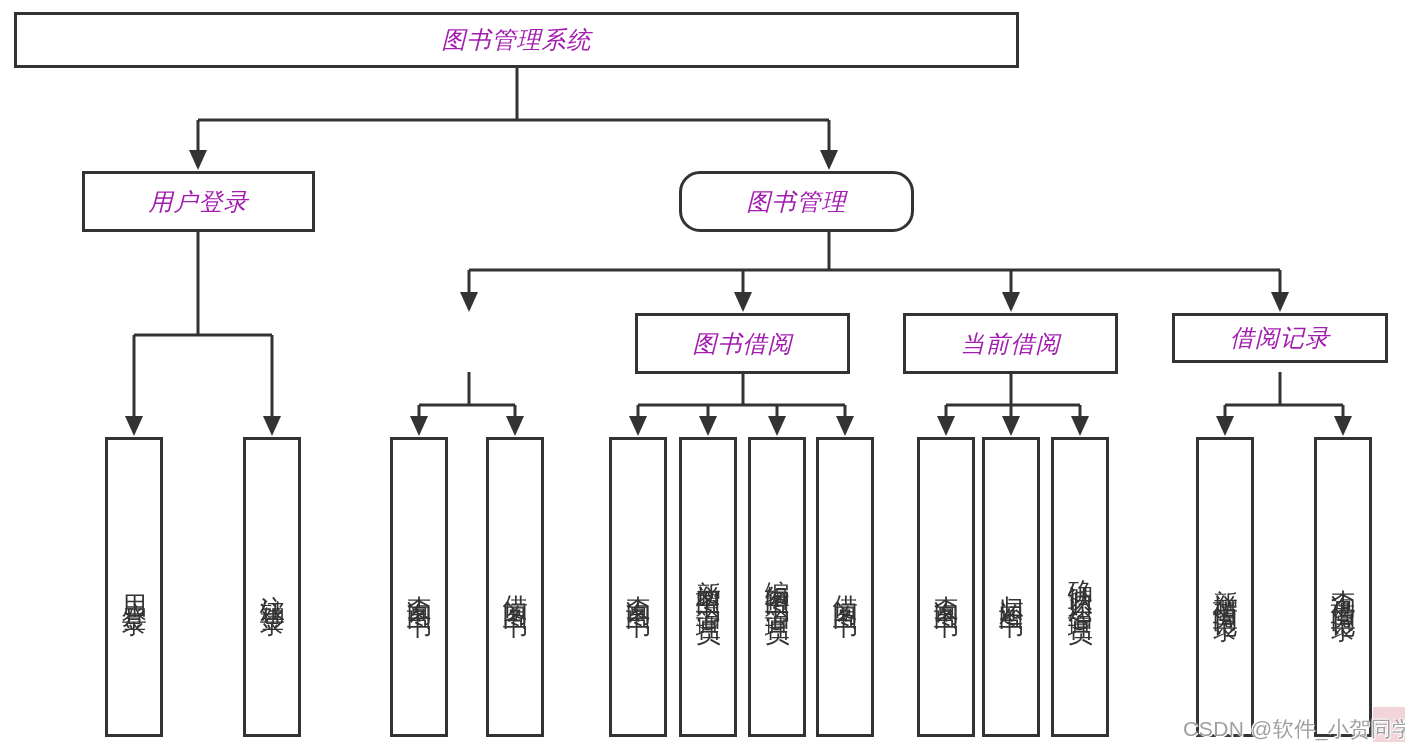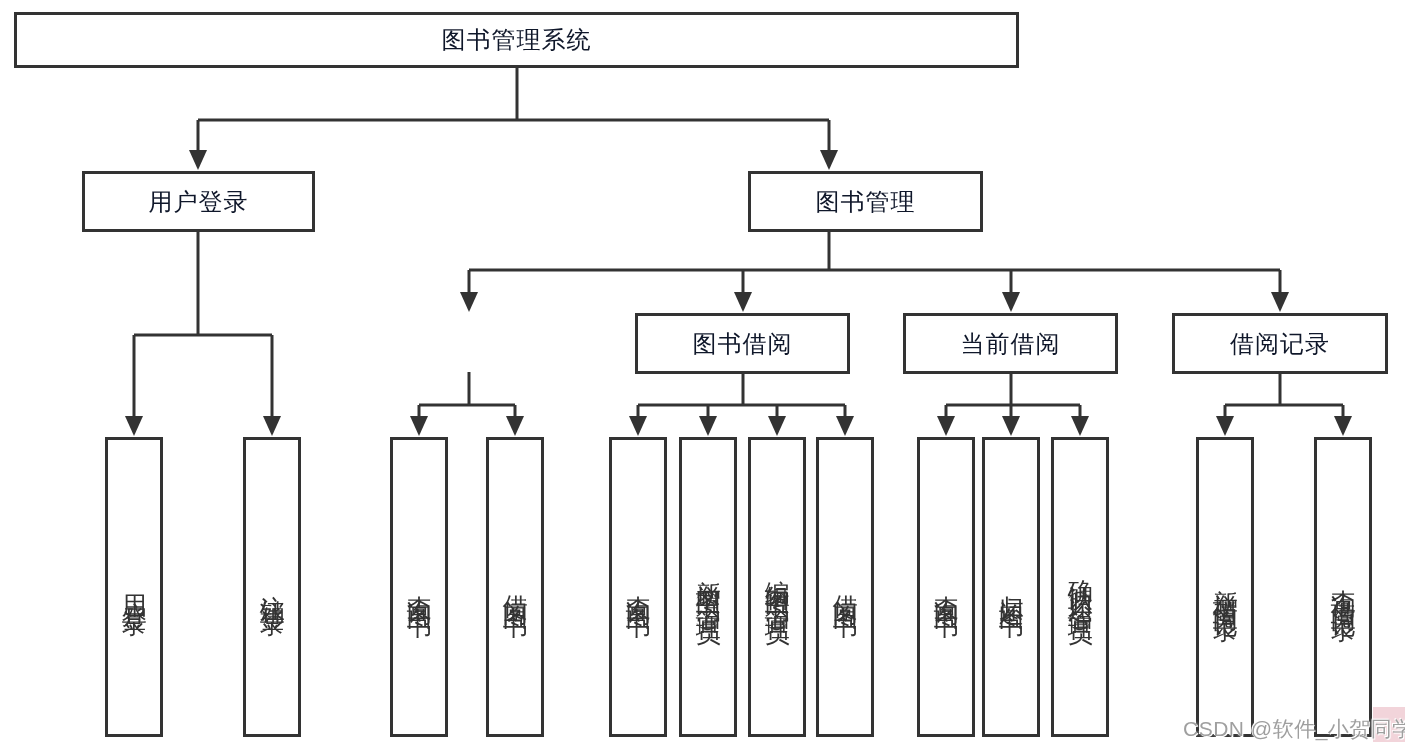--- a/index.html
+++ b/index.html
@@ -3,23 +3,23 @@
 <meta charset="utf-8">
 <style>
   html,body{margin:0;padding:0;background:#ffffff;}
   #stage{
     position:relative;width:1405px;height:747px;background:#ffffff;overflow:hidden;
     font-family:"Liberation Sans","DejaVu Sans",sans-serif;
   }
   #connector-layer{position:absolute;left:0;top:0;z-index:0;}
   .hnode{
     position:absolute;z-index:2;box-sizing:border-box;
-    border:3px solid #333333;background:#ffffff;color:#0f172a;
+    border:3px solid #333333;background:#ffffff;color:#a21caf;
     display:flex;align-items:center;justify-content:center;
-    font-size:24px;line-height:1;letter-spacing:1px;
+    font-size:24px;line-height:1;letter-spacing:1px;font-style:italic;
   }
   .vnode{
     position:absolute;z-index:2;box-sizing:border-box;
     top:437px;width:58px;height:300px;
     border:3px solid #333333;background:#ffffff;color:#333333;
     display:flex;align-items:center;justify-content:center;
   }
   .vnode span{
     writing-mode:vertical-rl;text-orientation:mixed;
     font-size:25px;letter-spacing:6px;line-height:1.1;color:#333333;
@@ -87,25 +87,25 @@
       <polygon points="1071,416 1089,416 1080,436" fill="#333333"></polygon>
       <line x1="1225" y1="405" x2="1225" y2="424" stroke="#333333" stroke-width="3"></line>
       <polygon points="1216,416 1234,416 1225,436" fill="#333333"></polygon>
       <line x1="1343" y1="405" x2="1343" y2="424" stroke="#333333" stroke-width="3"></line>
       <polygon points="1334,416 1352,416 1343,436" fill="#333333"></polygon>
     </svg>
 
   <div class="hnode" style="left:14px;top:12px;width:1005px;height:56px;">图书管理系统</div>
 
   <div class="hnode" style="left:82px;top:171px;width:233px;height:61px;">用户登录</div>
-  <div class="hnode" style="left:748px;top:171px;width:235px;height:61px;">图书管理</div>
+  <div class="hnode" style="left:679px;top:171px;width:235px;height:61px;border-radius:21px;">图书管理</div>
 
   <div class="hnode" style="left:903px;top:313px;width:215px;height:61px;">当前借阅</div>
   <div class="hnode" style="left:635px;top:313px;width:215px;height:61px;">图书借阅</div>
-  <div class="hnode" style="left:1172px;top:313px;width:216px;height:61px;">借阅记录</div>
+  <div class="hnode" style="left:1172px;top:313px;width:216px;height:50px;">借阅记录</div>
 
   <div class="vnode" style="left:105px;">
     <span>用户登录</span>
   </div>
   <div class="vnode" style="left:243px;">
     <span>注销登录</span>
   </div>
 
   <div class="vnode" style="left:390px;">
     <span>查询图书</span>

